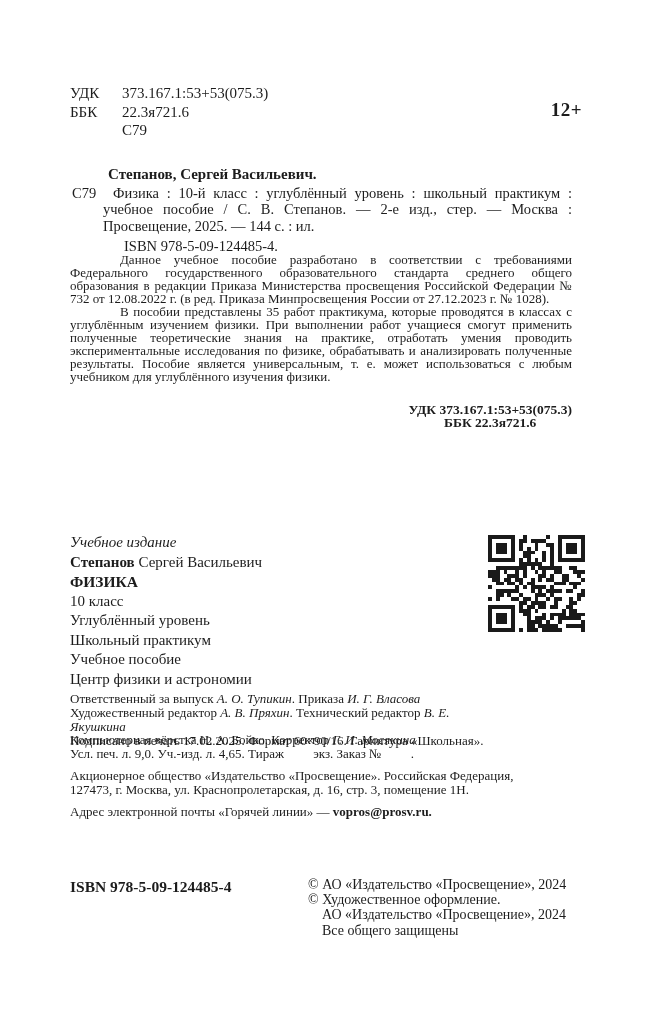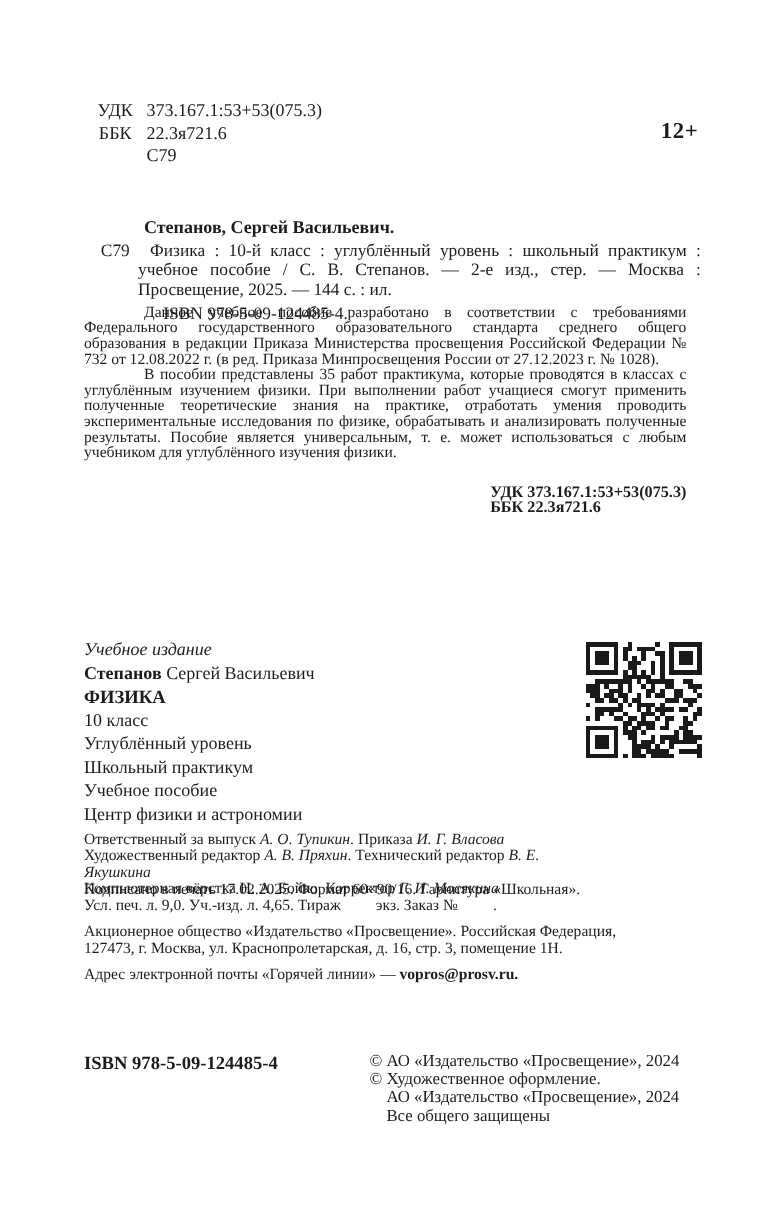--- a/index.html
+++ b/index.html
@@ -5,36 +5,36 @@
   html,body{margin:0;padding:0;background:#e8e8e8;}
   .page{
     position:relative;
     width:650px;height:1010px;
     background:#ffffff;
     color:#1c1c1c;
     font-family:"Liberation Serif","DejaVu Serif",serif;
     overflow:hidden;
   }
   
-  .top-block{position:absolute;left:70px;top:84px;width:430px;font-size:15px;line-height:18.5px;text-align:center;}
+  .top-block{position:absolute;left:70px;top:84px;width:430px;font-size:15px;line-height:18.5px;}
   .top-row{display:flex;}
   .top-lbl{width:52px;flex:0 0 52px;}
   
   .age{position:absolute;top:85px;right:68px;font-size:19px;font-weight:bold;letter-spacing:.5px;margin-top:14px;}
   
-  .card-block{position:absolute;left:70px;top:182px;width:502px;margin-left:12px;}
+  .card-block{position:absolute;left:70px;top:166px;width:502px;}
   .author-heading{margin-left:38px;font-weight:bold;font-size:15px;line-height:17px;}
   .card-para{position:relative;margin-top:2px;font-size:14.5px;line-height:16.3px;}
   .card-code{position:absolute;left:2px;top:0;}
   .card-text{margin:0 0 0 33px;text-indent:10px;text-align:justify;}
   .isbn-line{margin-left:54px;margin-top:4px;font-size:14.5px;}
   
   .annotation{position:absolute;left:70px;top:253px;width:502px;font-size:13px;line-height:13px;text-align:justify;}
   .annotation p{margin:0;text-indent:50px;}
-  .udk-repeat{position:absolute;right:78px;top:404px;text-align:left;font-weight:bold;font-size:13.5px;line-height:12.8px;}
+  .udk-repeat{position:absolute;right:78px;top:404px;text-align:center;font-weight:bold;font-size:13.5px;line-height:12.8px;}
   
   .imprint{position:absolute;left:70px;top:533px;width:410px;}
   .imp-line{font-size:15px;line-height:19.5px;}
   .imp-edition{font-style:italic;font-size:15px;}
   .imp-title{font-weight:bold;font-size:15.5px;}
   .credits{margin-top:3px;}
   .credit-line{font-size:13px;line-height:13.8px;}
   
   .print-block{position:absolute;left:70px;top:734px;width:502px;font-size:13px;line-height:13.2px;}
   .pb-group{margin:0;}

